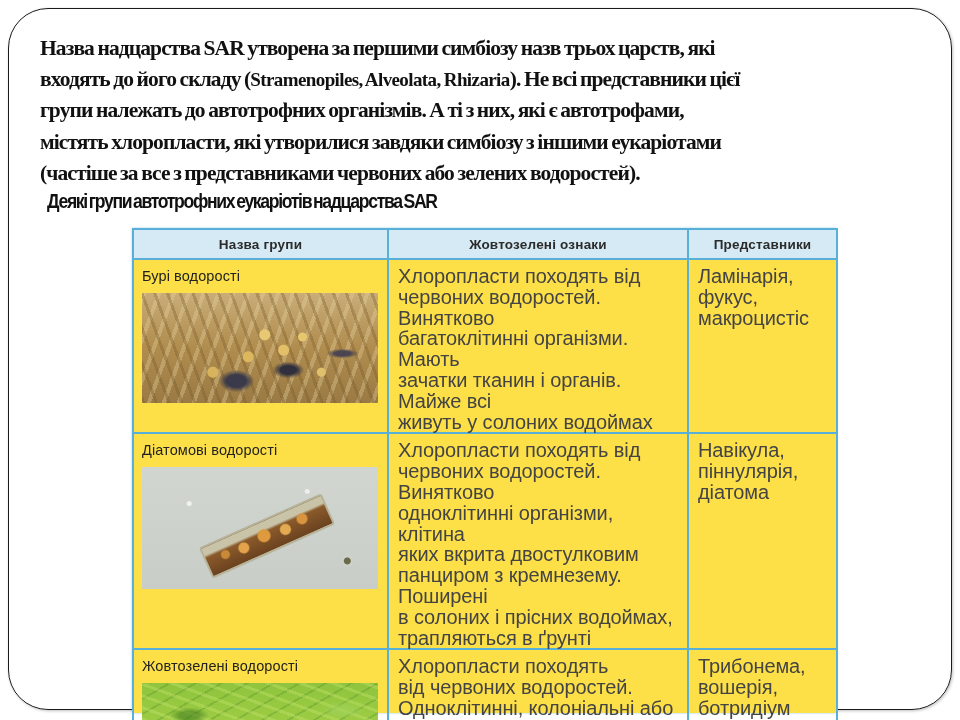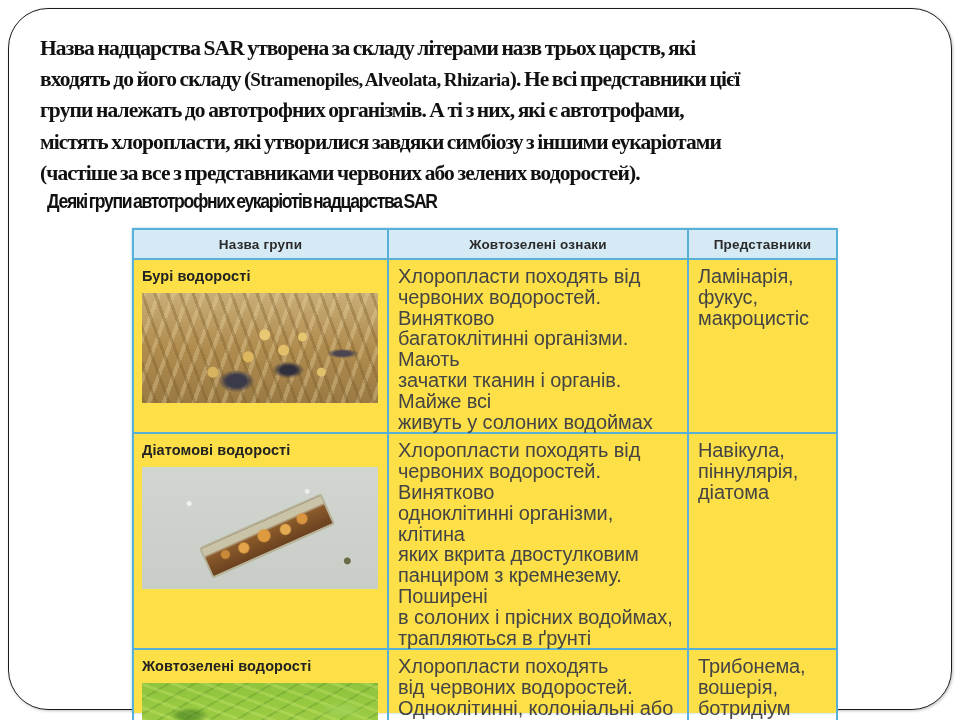--- a/index.html
+++ b/index.html
@@ -96,21 +96,21 @@
       letter-spacing: 0.2px;
     }
     .col-name { width: 255px; }
     .col-traits { width: 300px; }
     .col-reps { width: 149px; }
     .cell-name {
       padding: 7px 8px 0 8px;
     }
     .group-title {
       font-size: 14.5px;
-      font-weight: bold;
+      font-weight: normal;
       color: #222;
       letter-spacing: 0.1px;
       line-height: 18px;
       white-space: nowrap;
     }
     .photo {
       margin-top: 8px;
       width: 236px;
       border-radius: 1px;
     }
@@ -181,21 +181,21 @@
         repeating-linear-gradient(150deg, rgba(80,140,40,0.3) 0 2px, transparent 2px 13px),
         linear-gradient(180deg, #8fc43e 0%, #a2cf45 50%, #86bb38 100%);
     }
   </style>
 </head>
 <body>
 
 <div class="slide-frame"></div>
 
 <div class="intro-text">
-  <span class="line">Назва надцарства SAR утворена за складу літерами назв трьох царств, які</span>
+  <span class="line">Назва надцарства SAR утворена за першими симбіозу назв трьох царств, які</span>
   <span class="line"><span>входять до його складу (</span><span class="latin">Stramenopiles, Alveolata, Rhizaria</span><span>). Не всі представники цієї</span></span>
   <span class="line">групи належать до автотрофних організмів. А ті з них, які є автотрофами,</span>
   <span class="line">містять хлоропласти, які утворилися завдяки симбіозу з іншими еукаріотами</span>
   <span class="line">(частіше за все з представниками червоних або зелених водоростей).</span>
 </div>
 
 <div class="subtitle">Деякі групи автотрофних еукаріотів надцарства SAR</div>
 
 <div class="table-wrap">
   <table class="sar-table">

